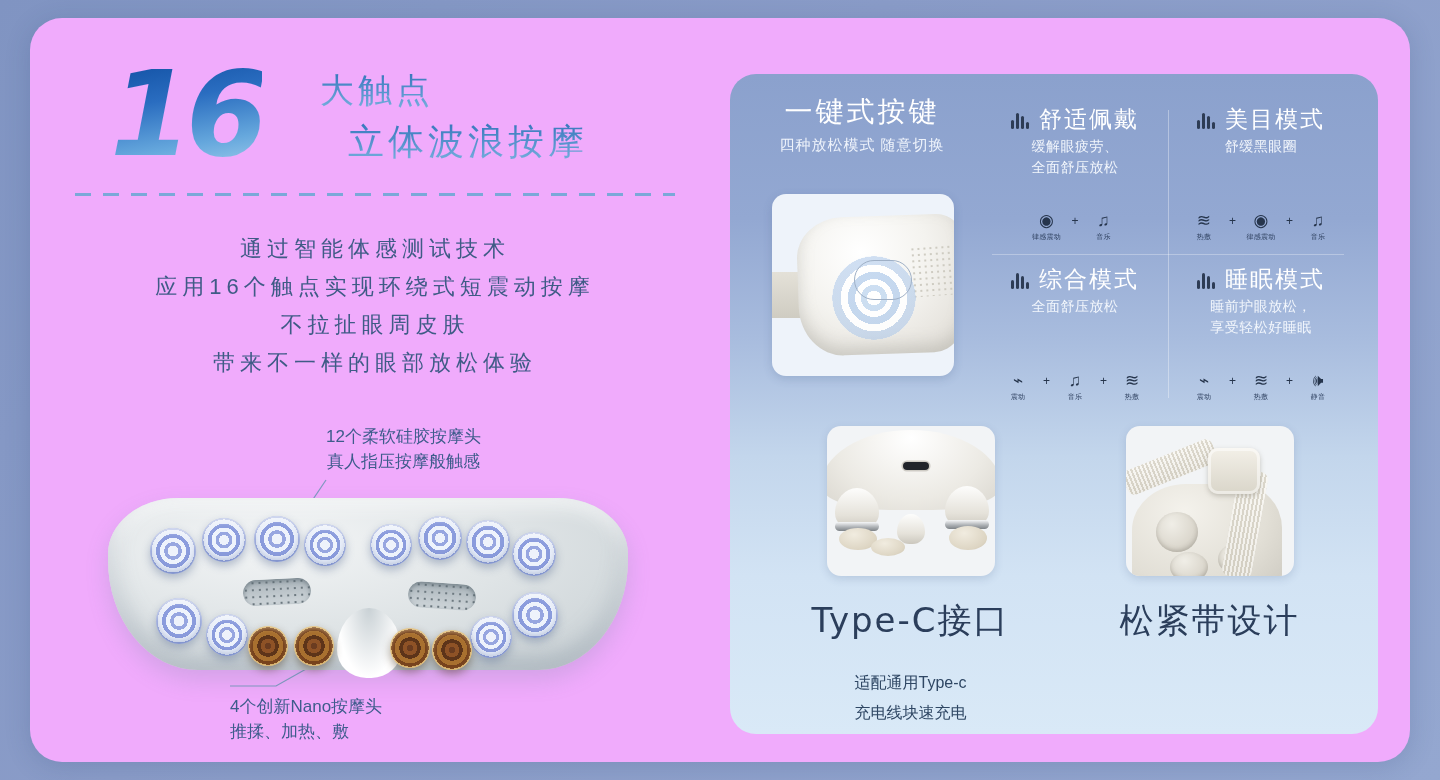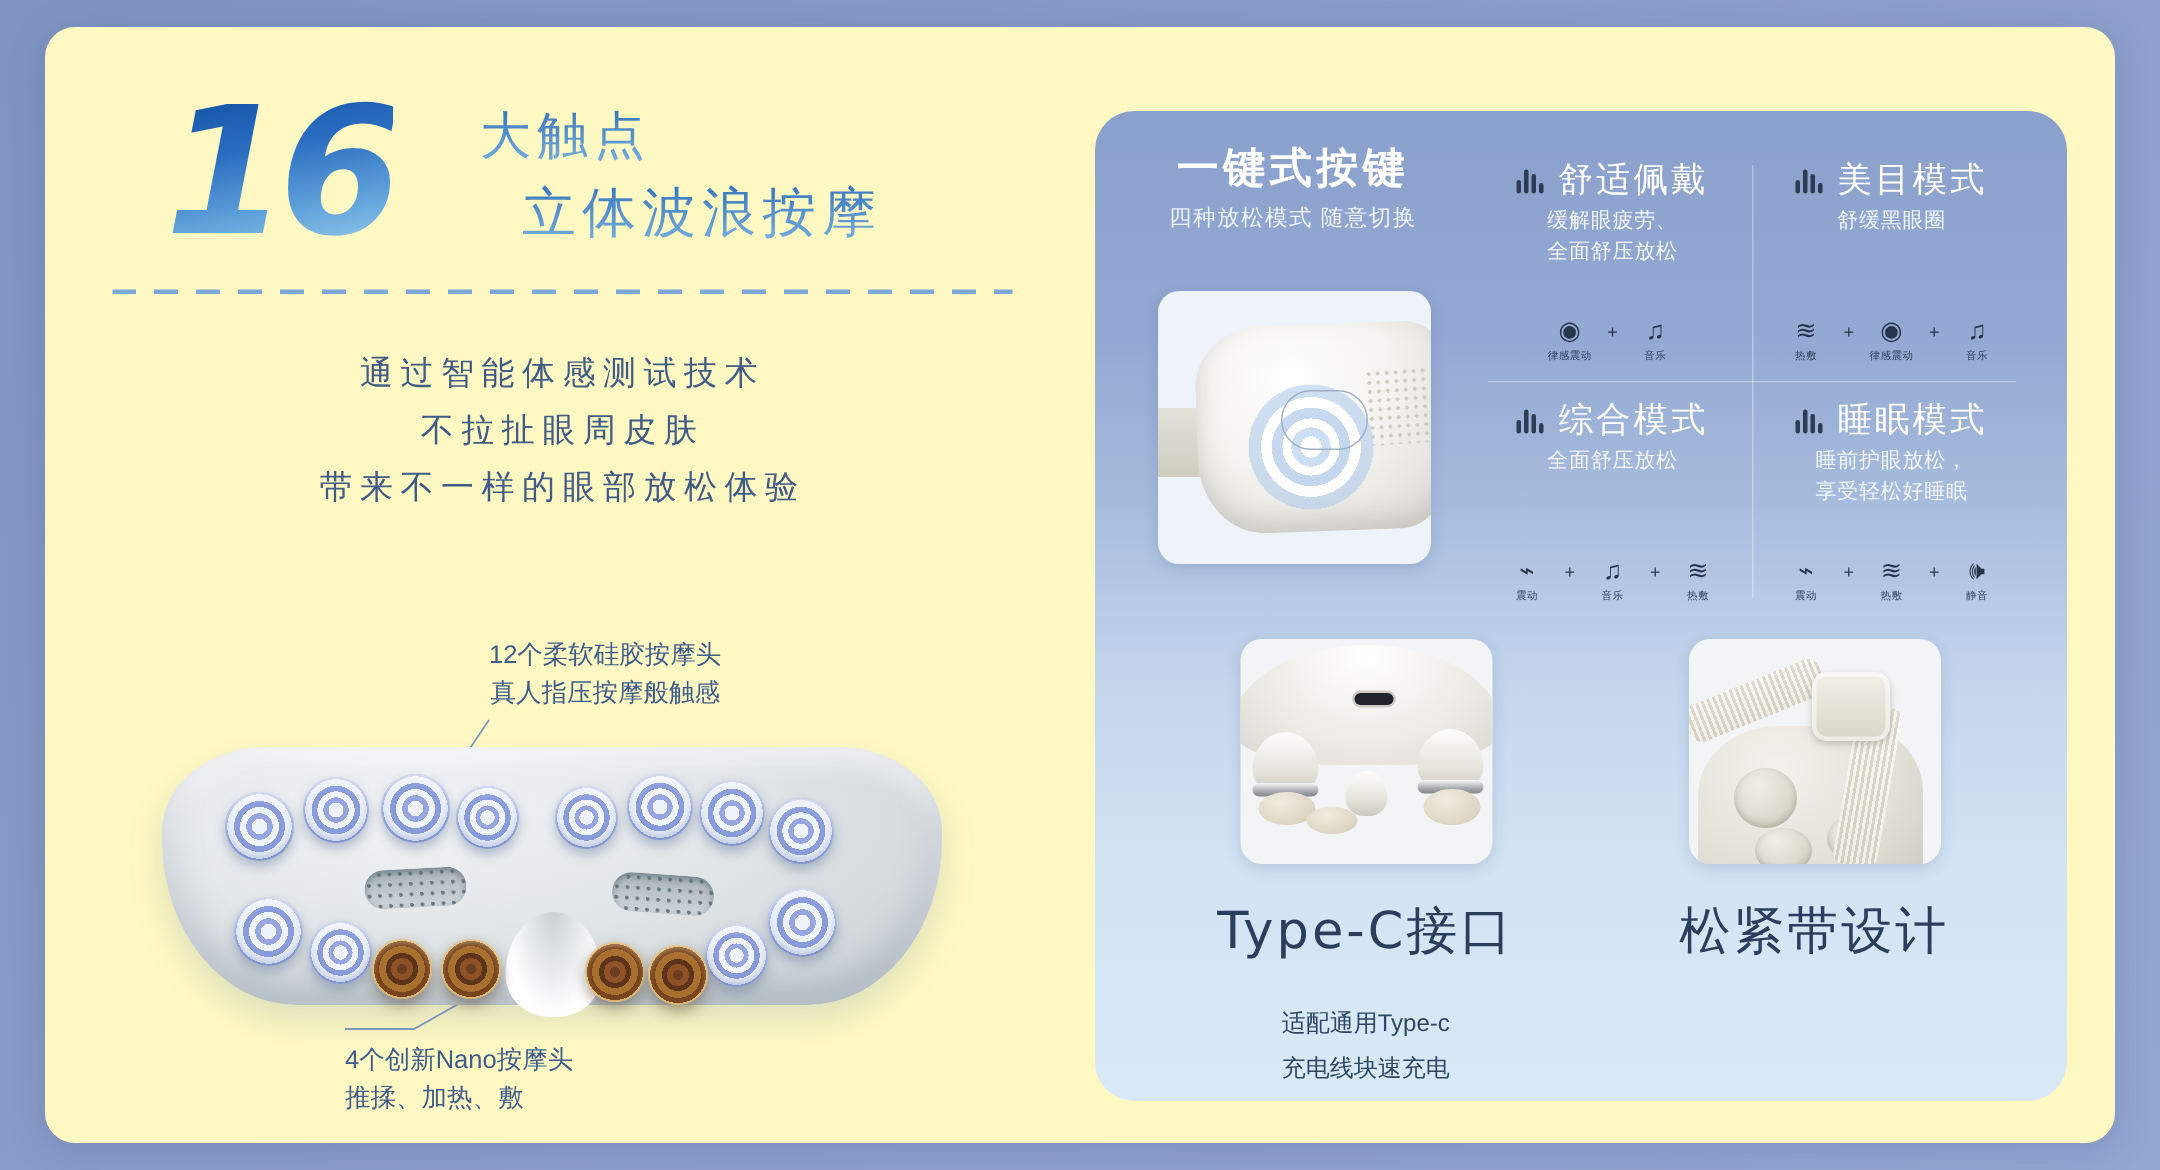--- a/index.html
+++ b/index.html
@@ -8,21 +8,21 @@
     font-family:"Liberation Sans","DejaVu Sans",sans-serif;
   }
   body {
     background:linear-gradient(135deg,#8094c2 0%,#8a9cc8 40%,#94a7d0 100%);
     position:relative;
   }
 
   
   #card {
     position:absolute; left:30px; top:18px; width:1380px; height:744px;
-    background:#fef9c3; border-radius:20px;
+    background:#f0abfc; border-radius:32px;
     box-shadow:0 4px 26px rgba(40,60,110,.18);
     overflow:hidden;
   }
 
   
   #left { position:absolute; left:0; top:0; width:690px; height:744px; }
 
   
   #headline { position:absolute; left:80px; top:36px; width:560px; height:130px; }
   #big-16 {
@@ -111,21 +111,21 @@
     position:absolute; left:700px; top:56px; width:648px; height:660px;
     border-radius:26px; overflow:hidden;
     background:linear-gradient(180deg,
       #8ba1cd 0%, #93a8d2 22%, #a8bcde 40%,
       #c3d6ec 58%, #d2e3f4 76%, #d9e9f7 100%);
   }
 
   
   #onekey { position:absolute; left:24px; top:18px; width:216px; }
   #onekey-title {
-    font-size:28px; color:#fff; letter-spacing:3px; font-weight:700;
+    font-size:28px; color:#fff; letter-spacing:3px; font-weight:400;
     text-align:center; line-height:40px;
   }
   #onekey-sub {
     font-size:15px; color:#eef3fb; letter-spacing:1px;
     text-align:center; margin-top:4px;
   }
   #device-card {
     position:absolute; left:42px; top:120px; width:182px; height:182px;
     border-radius:14px; background:#eef3fa; overflow:hidden;
     box-shadow:0 3px 10px rgba(60,85,130,.2);
@@ -275,20 +275,21 @@
     <div id="headline">
       <div id="big-16">16</div>
       <div class="head-cn" id="head-cn1">大触点</div>
       <div class="head-cn" id="head-cn2">立体波浪按摩</div>
     </div>
 
     <div id="dashes"></div>
 
     <div id="lead">
       <p>通过智能体感测试技术</p>
+      <p>应用16个触点实现环绕式短震动按摩</p>
       <p>不拉扯眼周皮肤</p>
       <p>带来不一样的眼部放松体验</p>
     </div>
 
     <div class="callout" id="callout-top">
       <div>12个柔软硅胶按摩头</div>
       <div>真人指压按摩般触感</div>
     </div>
     <div class="callout" id="callout-bot">
       <div>4个创新Nano按摩头</div>

